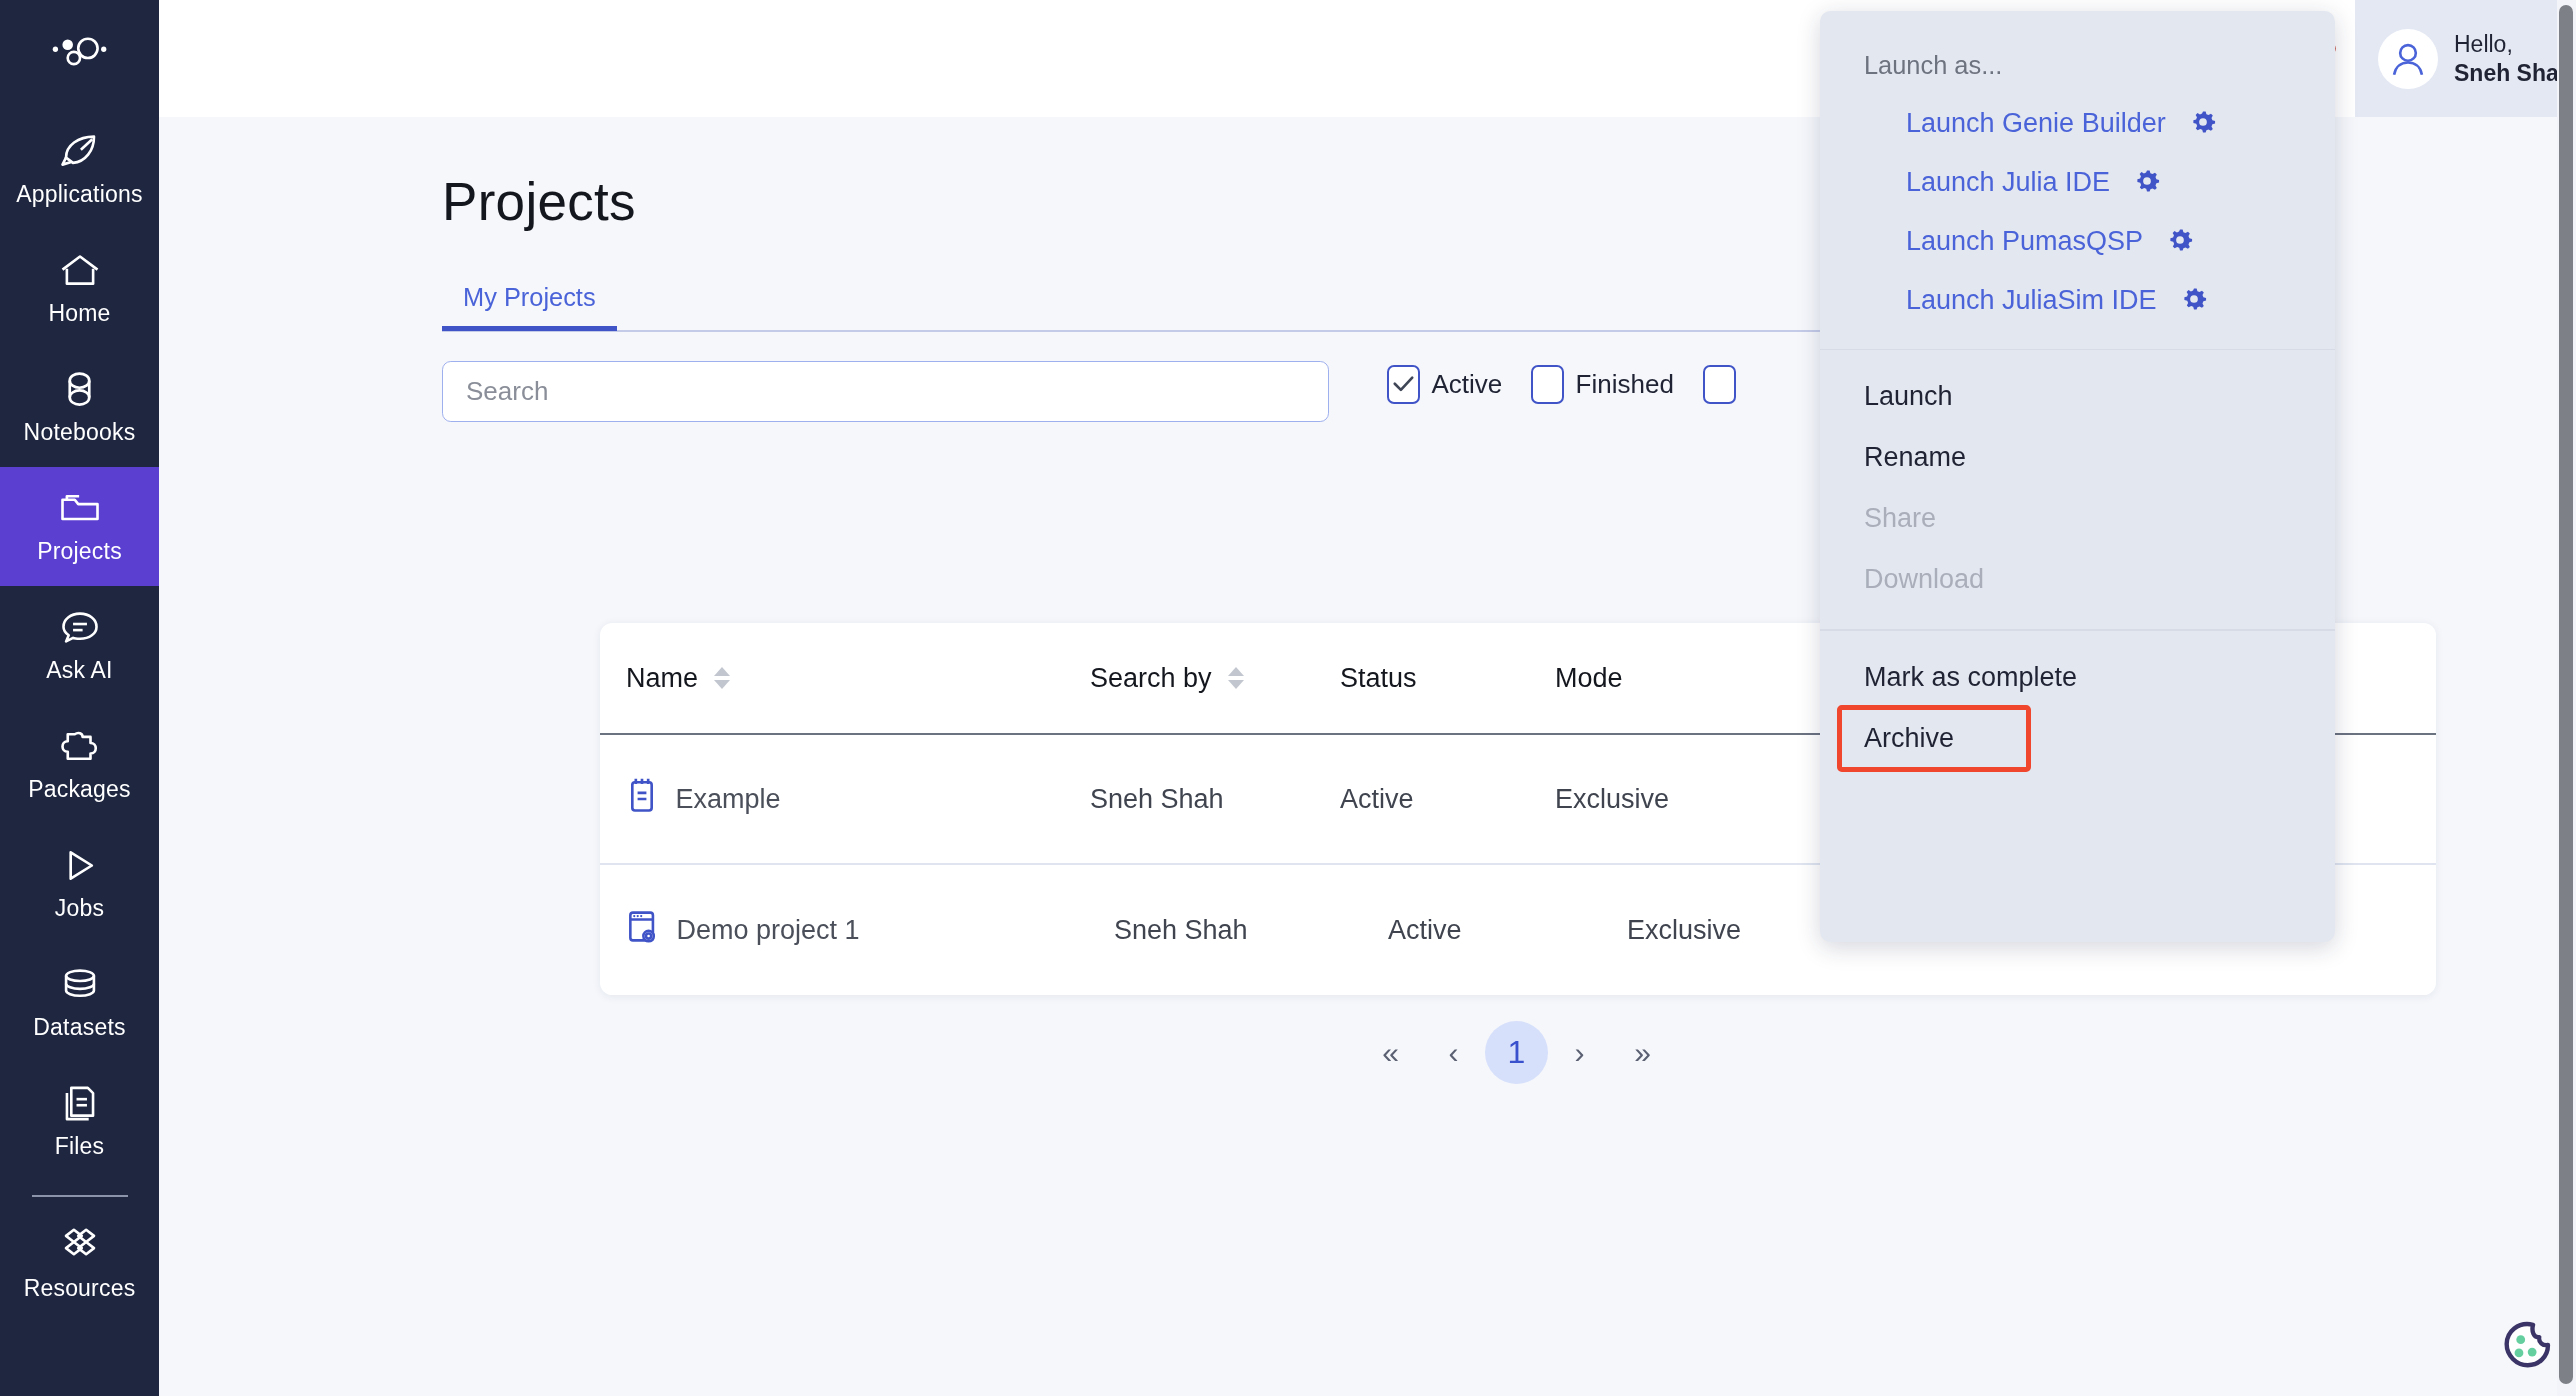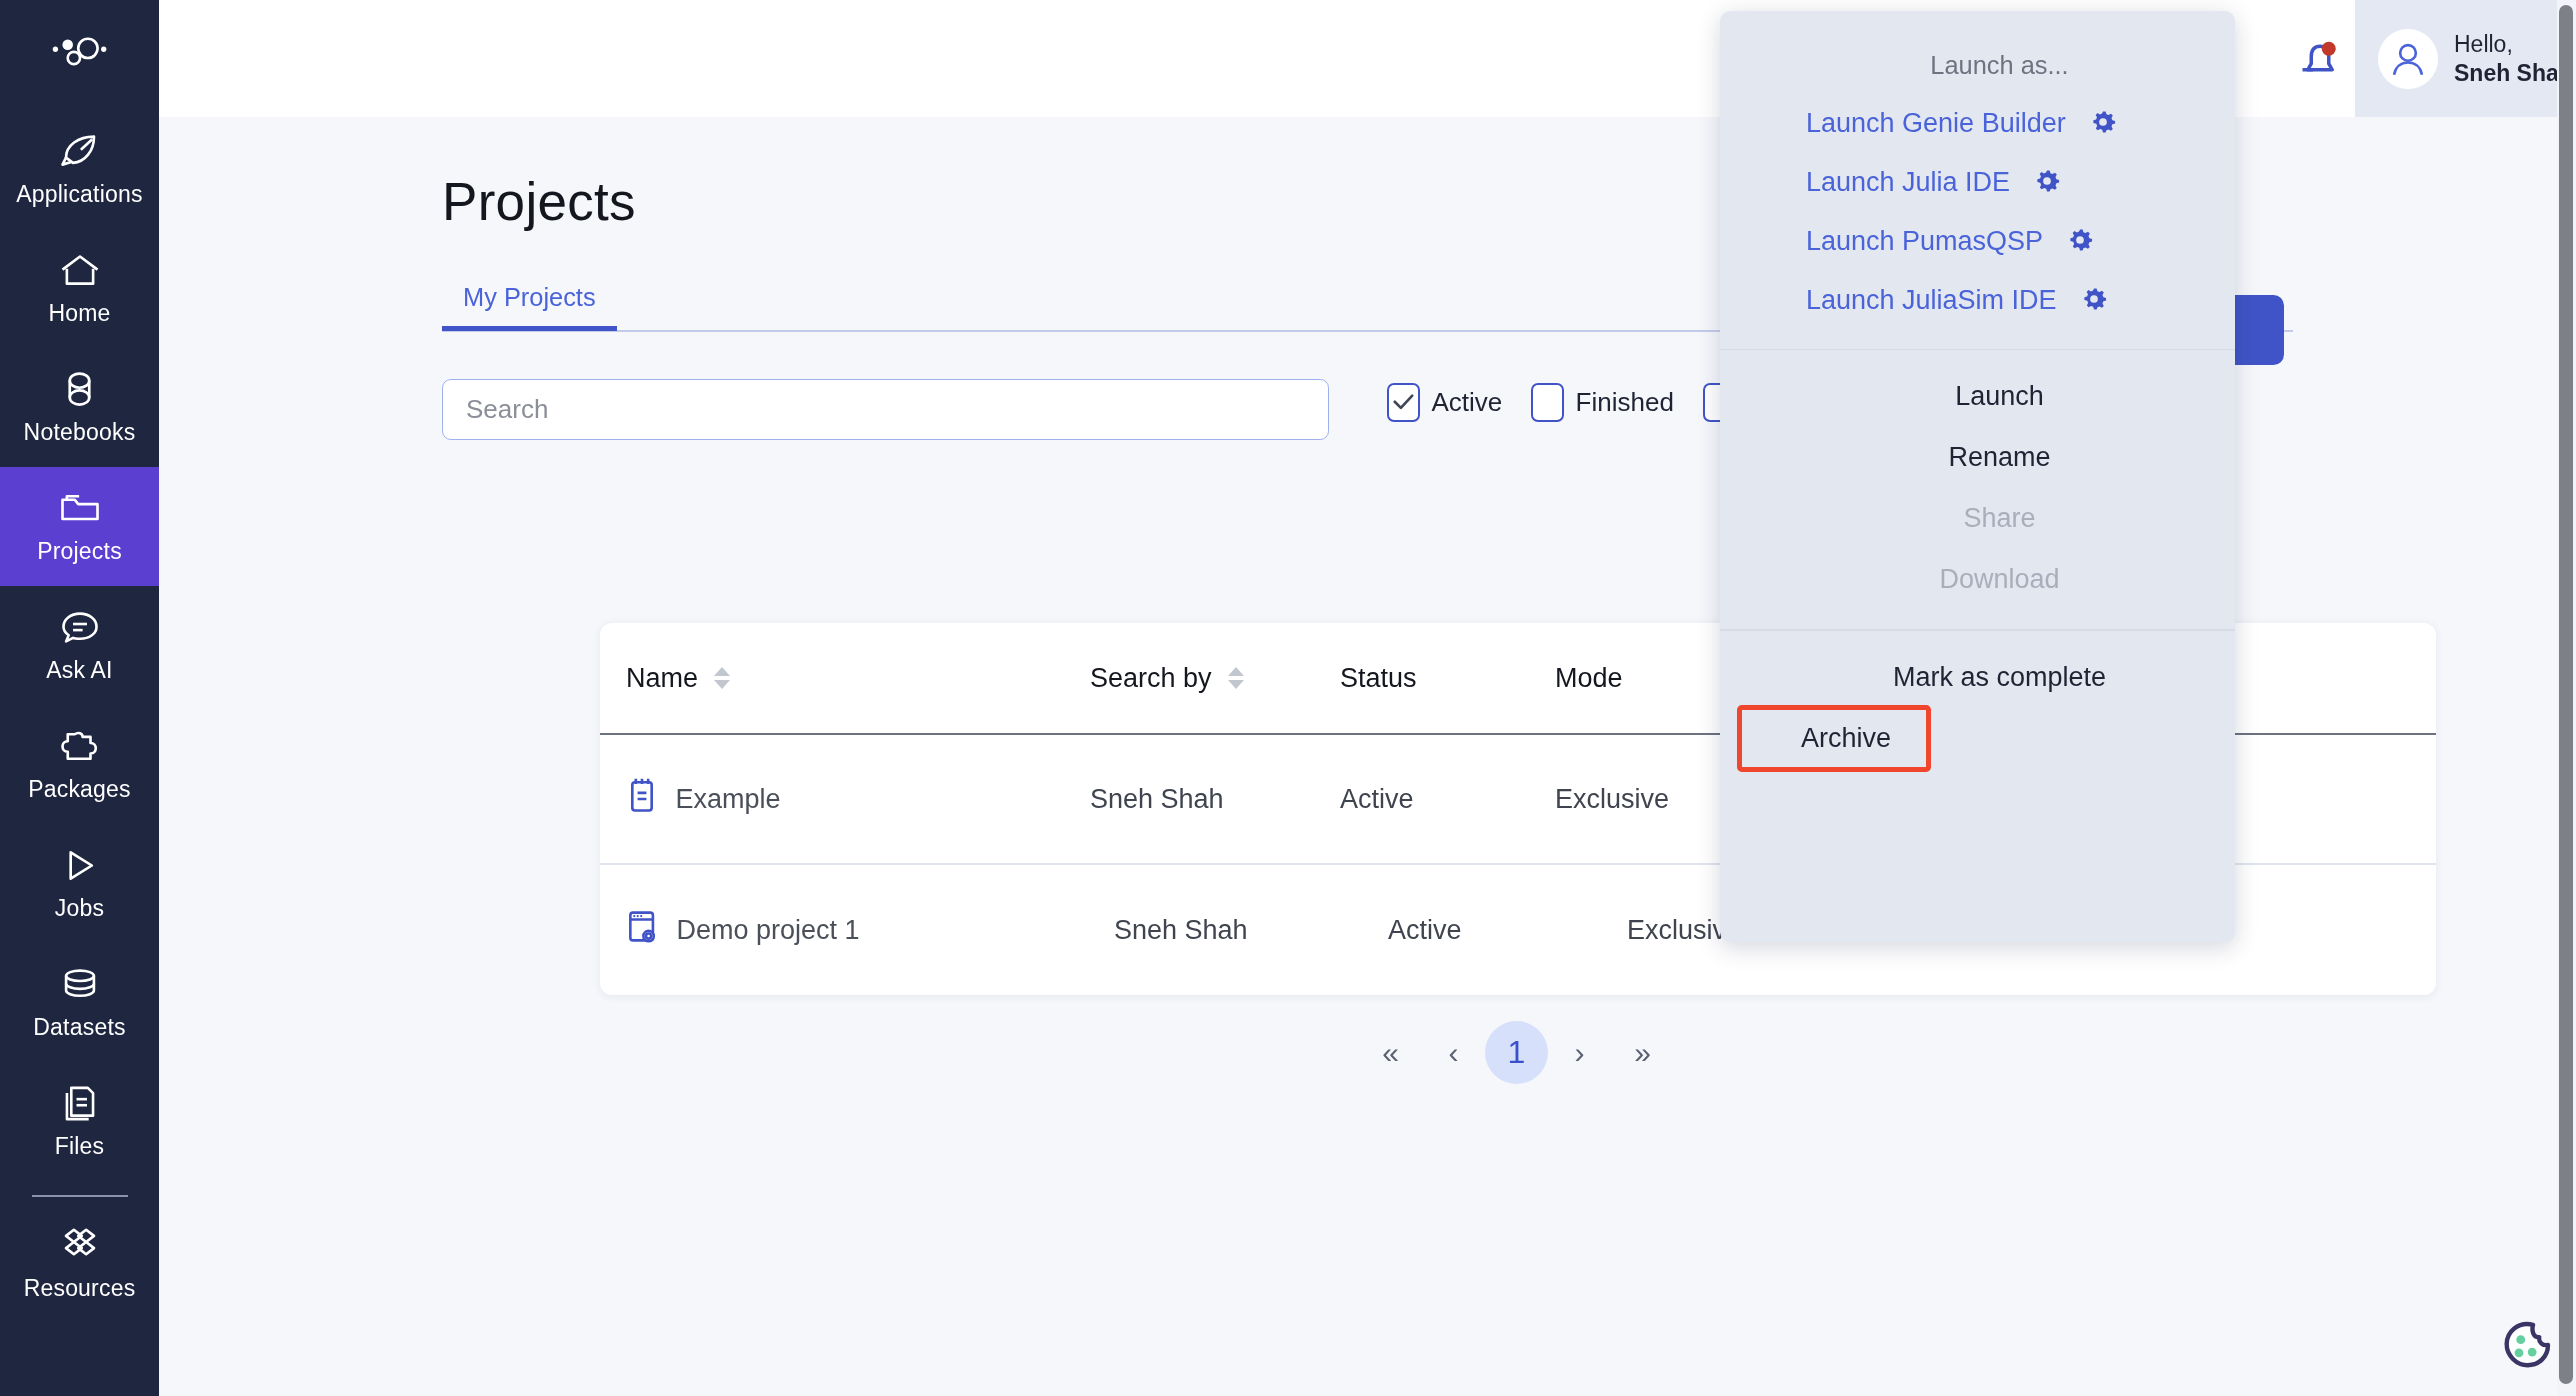--- a/index.html
+++ b/index.html
@@ -87,21 +87,21 @@
     position: absolute; left: 283px; top: 166px;
     width: 1851px; height: 49px;
     border-bottom: 2.6px solid #c4cbe8;
   }
   .tab {
     display:inline-block; padding: 0 21px 14px 21px;
     font-size: 25.4px; color: #4a63d8; cursor: pointer;
   }
   .tab.active { border-bottom: 5.3px solid #4054c7; }
 
-  #filters { position: absolute; left: 283px; top: 262px; width: 1866px; height: 61px; }
+  #filters { position: absolute; left: 283px; top: 244px; width: 1866px; height: 61px; }
   #list-search {
     position: absolute; left: 0; top: 0;
     width: 887px; height: 61px;
     border: 1.8px solid #9fb0ee; border-radius: 8.8px;
     background: #fff; display:flex; align-items:center; padding-left: 23px;
   }
   #list-search .ph { color:#8a8e98; font-size: 26px; }
   .chk-group {
     position: absolute; left: 945px; top: 3.5px;
     display: flex; align-items: center; gap: 29px;
@@ -163,27 +163,26 @@
 
   
   #launch-btn {
     position: absolute; left: 1976px; top: 178px;
     width: 149px; height: 70px; border-radius: 10.5px;
     background: #4054c7; z-index: 25;
   }
 
   
   #ctx-menu {
-    position: absolute; left: 1720px; top: 10.5px;
+    position: absolute; left: 1820px; top: 10.5px;
     width: 515px; height: 931px;
     background: #e3e7f0; border-radius: 10.5px;
     box-shadow: 0 5.3px 23px rgba(25,35,70,.18);
     z-index: 60;
     padding-top: 26px;
-    text-align: center;
   }
   .menu-header {
     font-size: 25.4px; color:#6e7380;
     padding: 14px 0 14px 44px;
   }
   .launch-as-item {
     display:flex; align-items:center; gap: 23px;
     padding: 14px 0 14px 86px; cursor:pointer;
   }
   .launch-as-item .lbl { font-size: 27px; color:#4a63d8; }

